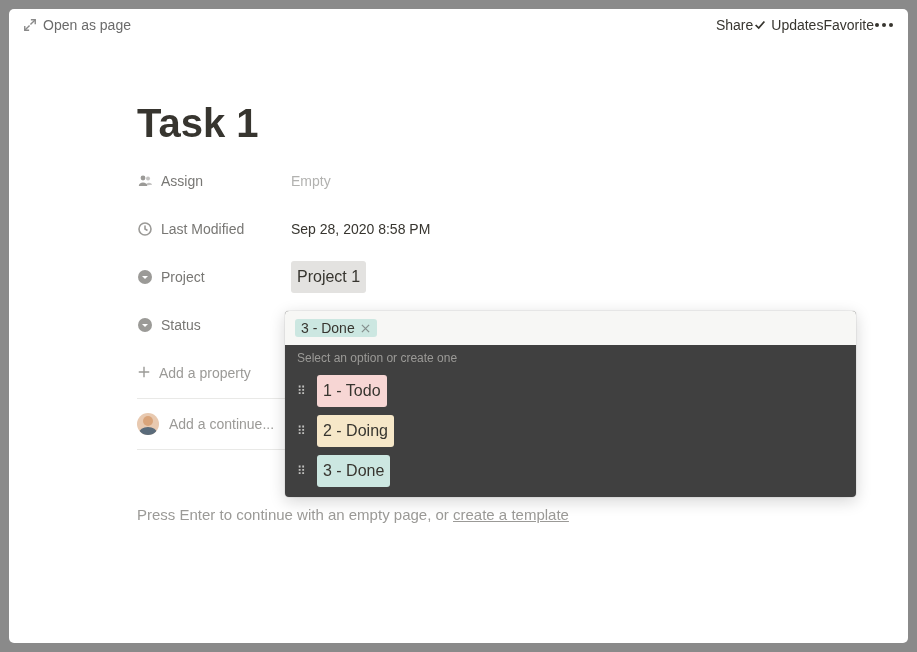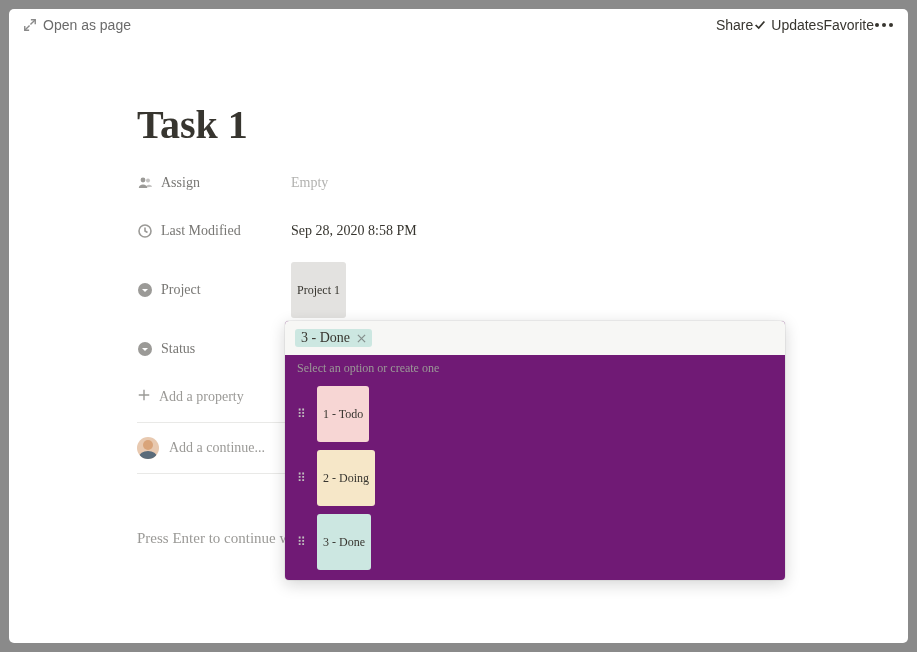--- a/index.html
+++ b/index.html
@@ -55,21 +55,20 @@
     }
     .icon-expand {
       width: 14px;
       height: 14px;
       display: inline-block;
     }
     .content-scroll {
       flex: 1;
       overflow-y: scroll;
       position: relative;
-      font-family: Liberation Serif, serif;
     }
     .content {
       padding: 60px 130px 0 128px;
       position: relative;
     }
     .page-title {
       font-size: 40px;
       font-weight: 700;
       color: #37352f;
       margin-bottom: 18px;
@@ -104,23 +103,23 @@
     .prop-value {
       flex: 1;
       color: #37352f;
     }
     .prop-value.empty {
       color: #b2b2b0;
     }
     .tag {
       display: inline-flex;
       align-items: center;
-      padding: 18px 6px;
+      padding: 6px 6px;
       border-radius: 3px;
-      font-size: 12px;
+      font-size: 16px;
       line-height: 20px;
     }
     .tag-grey {
       background: #e3e2e0;
       color: #37352f;
     }
     .tag-green {
       background: #cce7e1;
       color: #37352f;
     }
@@ -190,24 +189,24 @@
       color: #9b9a97;
     }
     .empty-page-hint a {
       color: #9b9a97;
       text-decoration: underline;
       cursor: pointer;
     }
     
     .dropdown {
       position: absolute;
-      top: 280px;
+      top: 270px;
       left: 276px;
-      width: 500px;
-      background: #701a75;
+      width: 571px;
+      background: #404040;
       border-radius: 4px;
       box-shadow: 0 0 0 1px rgba(15,15,15,0.05), 0 4px 16px rgba(15,15,15,0.18);
       z-index: 100;
       overflow: hidden;
     }
     .dropdown-selected {
       padding: 8px 10px;
       background: #f7f7f5;
       display: flex;
       align-items: center;

